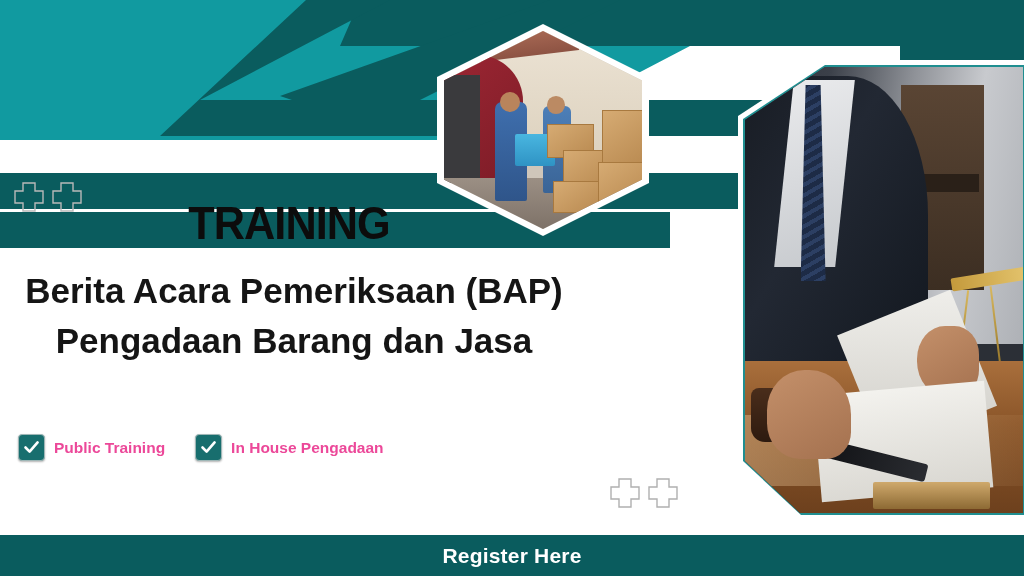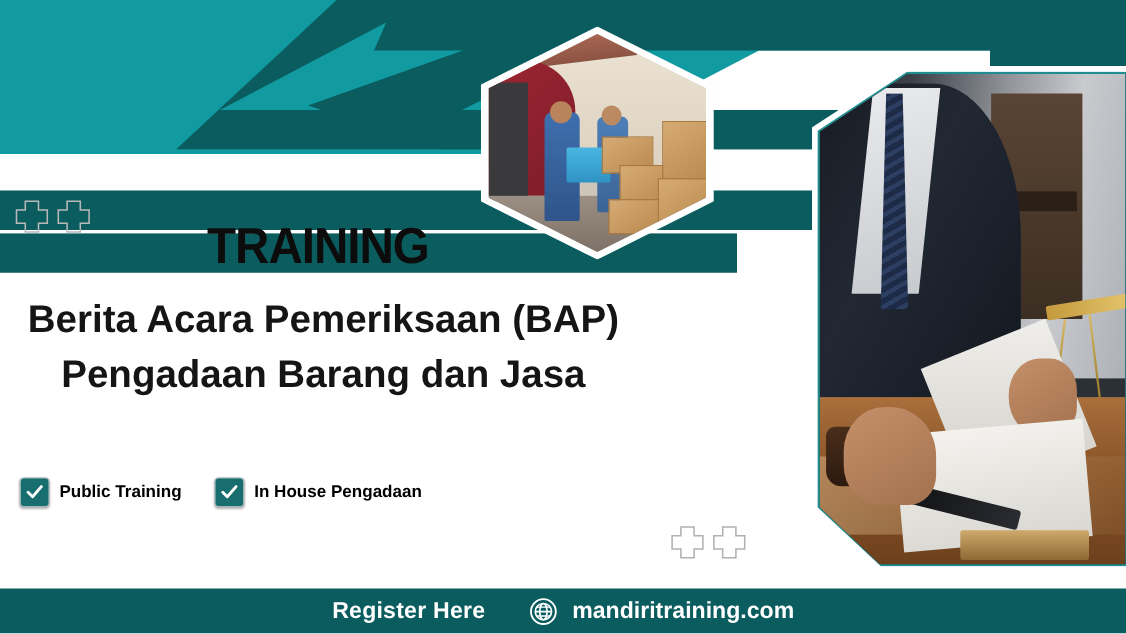--- a/index.html
+++ b/index.html
@@ -181,21 +181,21 @@
   .check-box {
     width: 27px; height: 27px; border-radius: 4px;
     background: #186e6e;
     border: 1.5px solid #9fb7b7;
     display: flex; align-items: center; justify-content: center;
     box-shadow: 0 1px 2px rgba(0,0,0,.3);
     flex: 0 0 auto;
   }
   .check-box svg { display: block; }
   .check-label {
-    font-size: 15.5px; font-weight: 700; color: #000000;
+    font-size: 15.5px; font-weight: 700; color: #ec4899;
     white-space: nowrap;
     font-family: "Liberation Sans", sans-serif;
   }
 
   
   .xdeco { position: absolute; display: flex; gap: 4px; }
   .xd-tl { left: 12px; top: 180px; }
   .xd-bc { left: 608px; top: 476px; }
 
   
@@ -318,26 +318,15 @@
         </svg>
       </div>
       <span class="check-label">In House Pengadaan</span>
     </div>
 
 
   </div>
 
   <div class="footer">
     <span class="footer-register">Register Here</span>
-    <span class="footer-site-wrap">
-      <svg width="26" height="26" viewBox="0 0 26 26">
-        <circle cx="13" cy="13" r="11.3" fill="none" stroke="#ffffff" stroke-width="1.7"></circle>
-        <circle cx="13" cy="13" r="7.4" fill="none" stroke="#ffffff" stroke-width="1.5"></circle>
-        <ellipse cx="13" cy="13" rx="3.3" ry="7.4" fill="none" stroke="#ffffff" stroke-width="1.5"></ellipse>
-        <line x1="5.6" y1="13" x2="20.4" y2="13" stroke="#ffffff" stroke-width="1.5"></line>
-        <line x1="6.7" y1="9" x2="19.3" y2="9" stroke="#ffffff" stroke-width="1.2"></line>
-        <line x1="6.7" y1="17" x2="19.3" y2="17" stroke="#ffffff" stroke-width="1.2"></line>
-      </svg>
-      <span class="footer-site">mandiritraining.com</span>
-    </span>
   </div>
 
 </div>
 
 </body></html>

